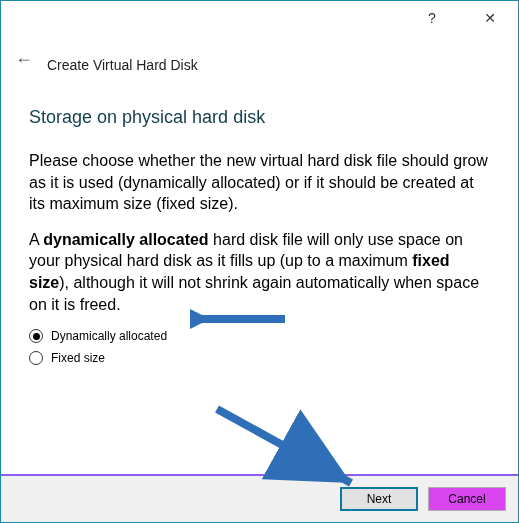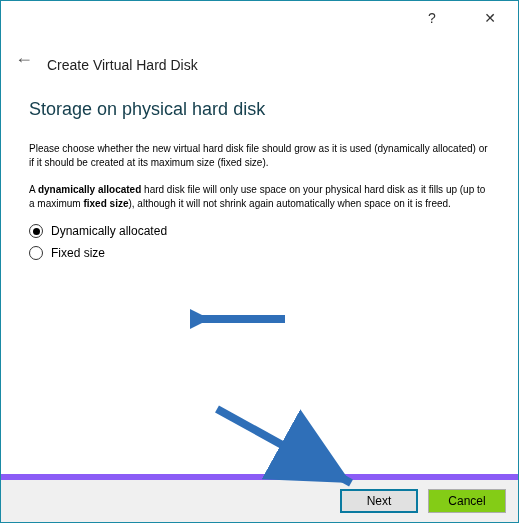--- a/index.html
+++ b/index.html
@@ -57,24 +57,24 @@
   }
   .content {
     padding: 10px 28px 10px 28px;
     flex: 1 1 auto;
     overflow: hidden;
   }
   .section-heading {
     color: #17414f;
     font-size: 18px;
     font-weight: 400;
-    margin: 6px 0 22px 0;
+    margin: 14px 0 22px 0;
   }
   .para {
-    font-size: 10px;
+    font-size: 16px;
     color: #000;
     line-height: 1.35;
     margin: 0 0 14px 0;
   }
   .radio-row {
     display: flex;
     align-items: center;
     gap: 8px;
     margin: 8px 0;
     position: relative;
@@ -93,32 +93,32 @@
     width: 7px;
     height: 7px;
     background: #000;
     border-radius: 50%;
   }
   .radio-label {
     font-size: 12px;
   }
   .footer {
     background: #f0f0f0;
-    border-top: 6px solid #8b5cf6;
+    border-top: 2px solid #8b5cf6;
     height: 48px;
     display: flex;
     align-items: center;
     justify-content: flex-end;
     padding: 0 12px;
     gap: 10px;
   }
   .btn {
     min-width: 78px;
     height: 24px;
-    background: #84cc16;
+    background: #d946ef;
     border: 1px solid #adadad;
     font-size: 12px;
     color: #000;
     display: flex;
     align-items: center;
     justify-content: center;
     padding: 0 14px;
   }
   .btn.primary {
     border: 2px solid #0a7aa0;

